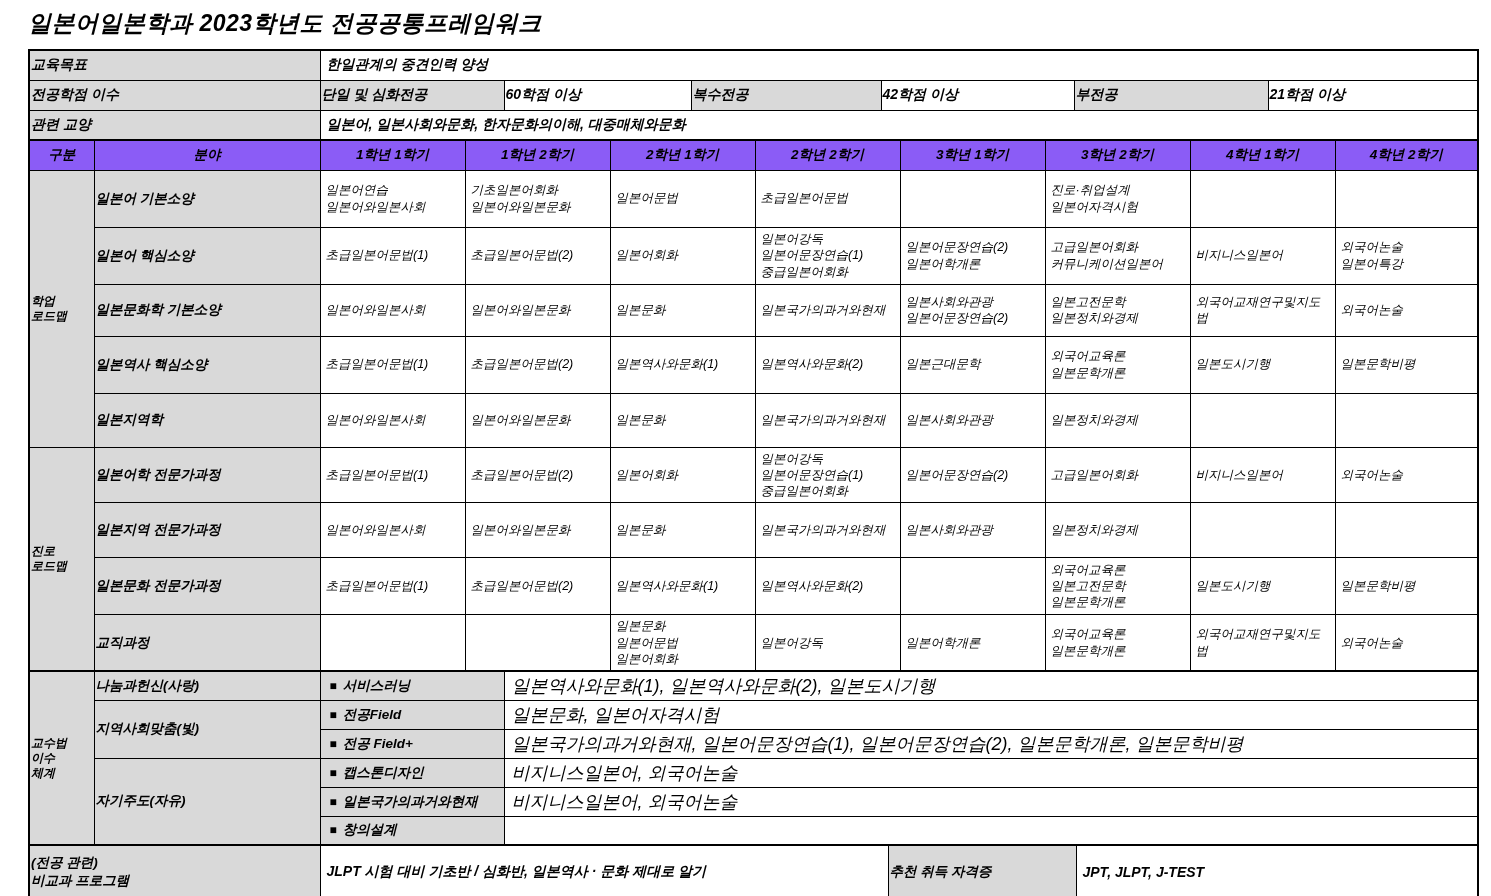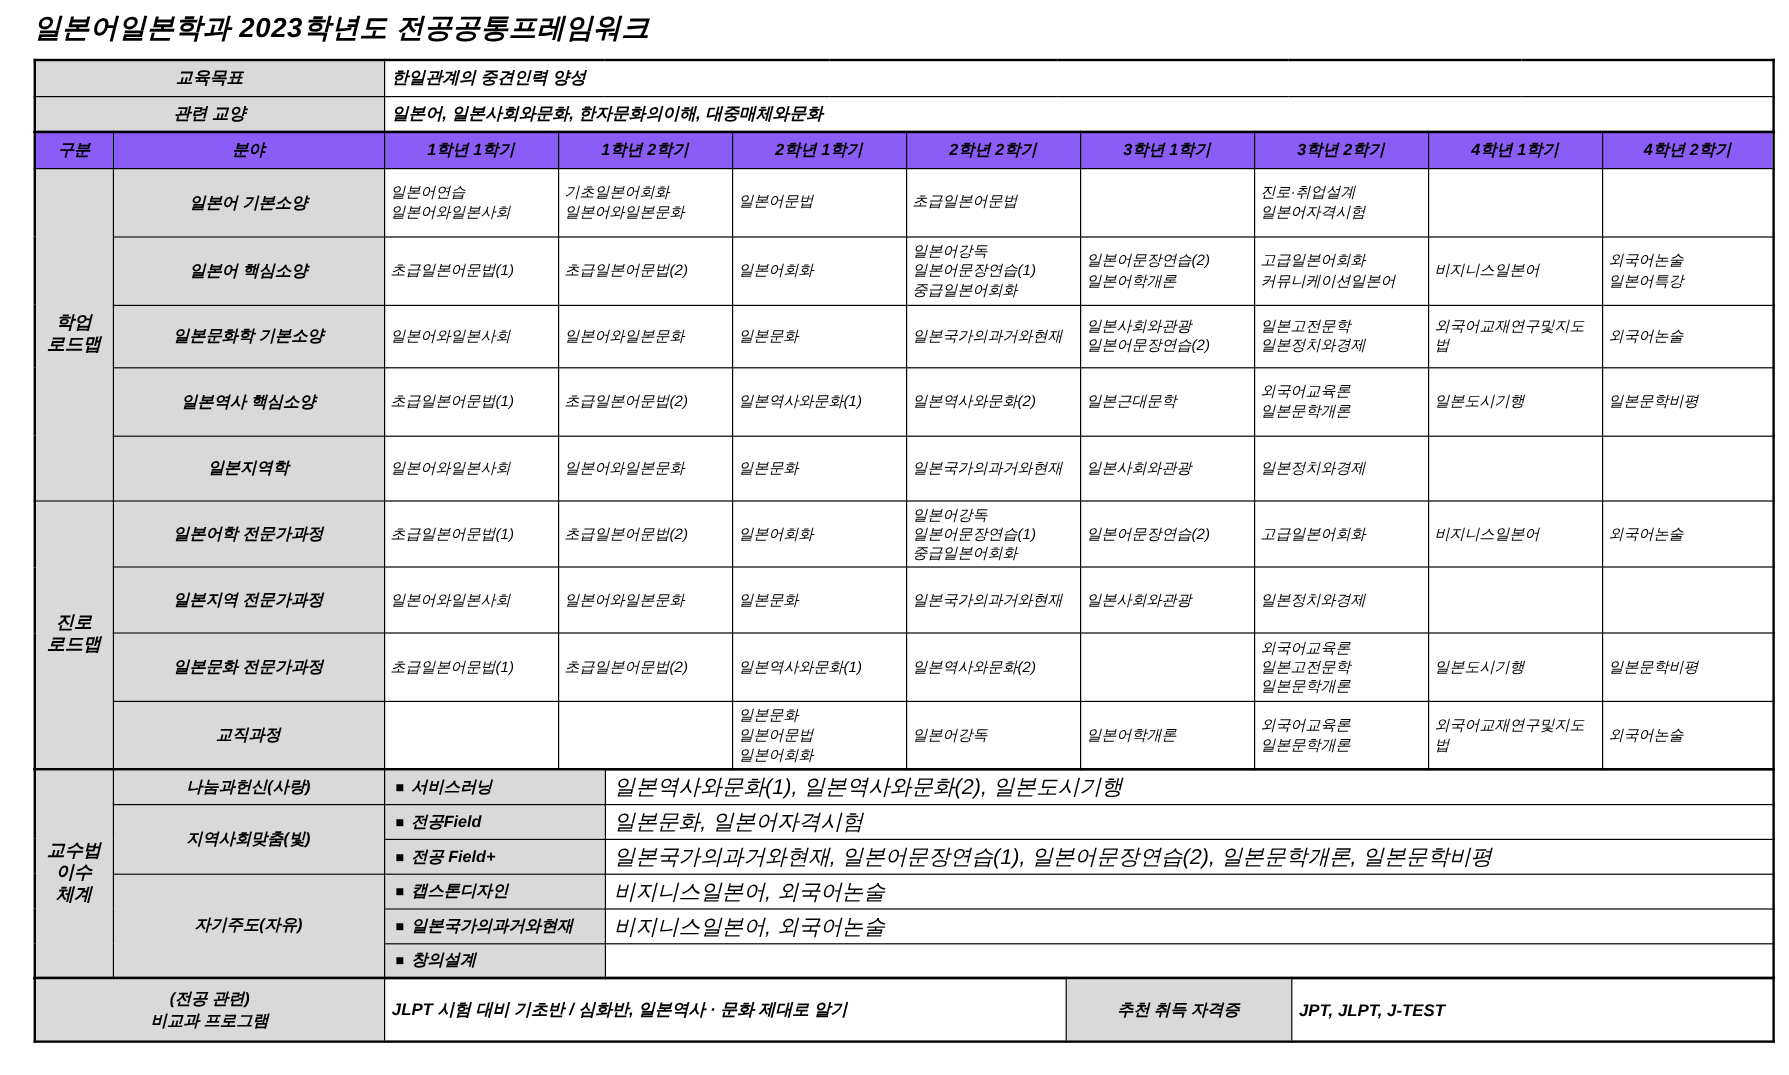--- a/index.html
+++ b/index.html
@@ -9,30 +9,30 @@
     font-size: 23px; font-weight: bold; margin: 2px 0 10px 0; letter-spacing: 0.5px;
   }
   table.tbl {
     border-collapse: collapse; table-layout: fixed; width: 1449px;
     border: 2px solid #000;
   }
   .tbl + .tbl { margin-top: -2px; }
   .tbl td { border: 1px solid #000; overflow: hidden; vertical-align: middle; box-sizing: border-box; }
   .gray { background: #d9d9d9; }
   .b { font-weight: bold; }
-  .c { text-align: center; }
+  .c { text-align: left; }
   .l { text-align: left; padding-left: 6px; padding-right: 4px; }
   .pre { white-space: pre-line; }
   .fs14 { font-size: 14px; }
   .fs13 { font-size: 13.5px; }
   .r30 { height: 30px; }
   .r53 { height: 53px; }
   
-  td.seclbl  { background: #d9d9d9; font-weight: bold; text-align: center; font-size: 15px; white-space: pre-line; line-height: 1.25; }
-  td.fieldlbl{ background: #d9d9d9; font-weight: bold; text-align: center; font-size: 13.5px; }
+  td.seclbl  { background: #d9d9d9; font-weight: bold; text-align: left; font-size: 12px; white-space: pre-line; line-height: 1.25; }
+  td.fieldlbl{ background: #d9d9d9; font-weight: bold; text-align: left; font-size: 13.5px; }
   td.course  { font-size: 12.5px; text-align: left; padding: 3px 4px 3px 5px; white-space: pre-line; line-height: 1.3; }
   td.hd      { background: #8b5cf6; font-weight: bold; text-align: center; font-size: 13.5px; }
   
   td.method  { background: #d9d9d9; font-weight: bold; font-size: 13.5px; text-align: left; padding-left: 9px; margin-left: 24px; }
   td.method .sq { font-size: 12px; margin-right: 6px; }
   td.mcourses{ font-size: 18px; text-align: left; padding-left: 7px; }
   #method-table tr { height: 29px; }
 </style>
 </head>
 <body>
@@ -48,20 +48,29 @@
         <col style="width:187px">
       <col style="width:190px">
         <col style="width:193px">
         <col style="width:194px">
         <col style="width:210px">
     </colgroup>
     <tbody>
         <tr class="r30">
       <td class="gray b c fs14">교육목표</td>
       <td colspan="6" class="b l fs14">한일관계의 중견인력 양성</td>
+    </tr>
+    <tr class="r30">
+      <td class="gray b c fs14">전공학점 이수</td>
+      <td class="gray b c fs14">단일 및 심화전공</td>
+      <td class="b c fs14">60학점 이상</td>
+      <td class="gray b c fs14">복수전공</td>
+      <td class="b c fs14">42학점 이상</td>
+      <td class="gray b c fs14">부전공</td>
+      <td class="b c fs14">21학점 이상</td>
     </tr>
     <tr class="r30">
       <td class="gray b c fs14">관련 교양</td>
       <td colspan="6" class="b l fs14">일본어, 일본사회와문화, 한자문화의이해, 대중매체와문화</td>
     </tr>
   </tbody>
     </table>
 
   <table class="tbl" id="main-table">
     <colgroup>

